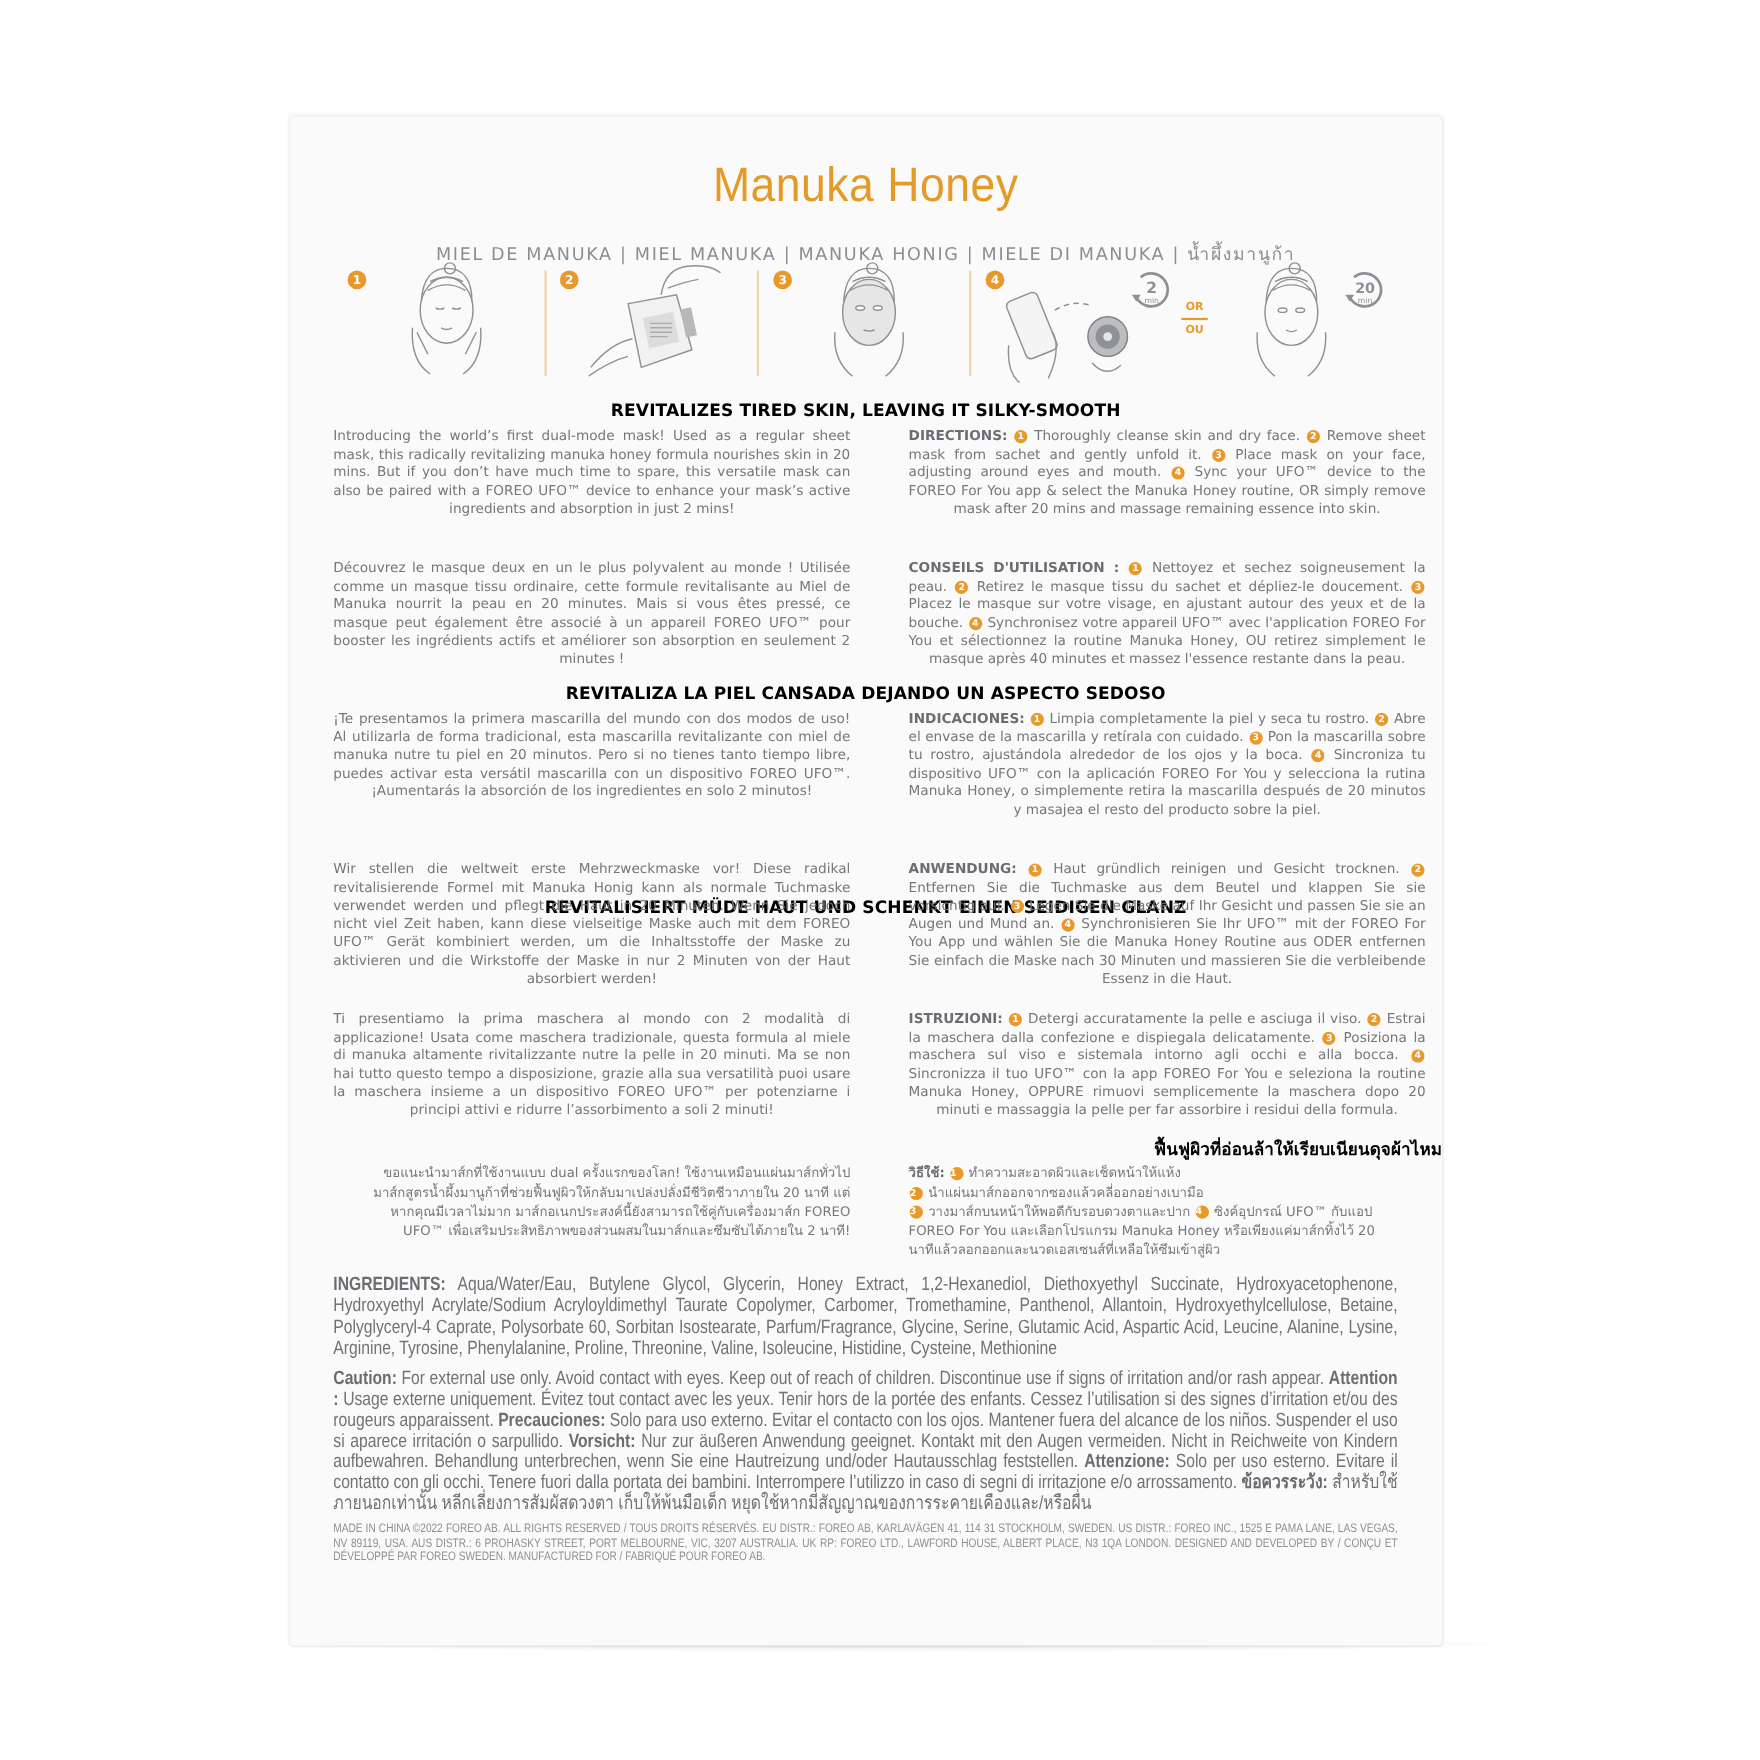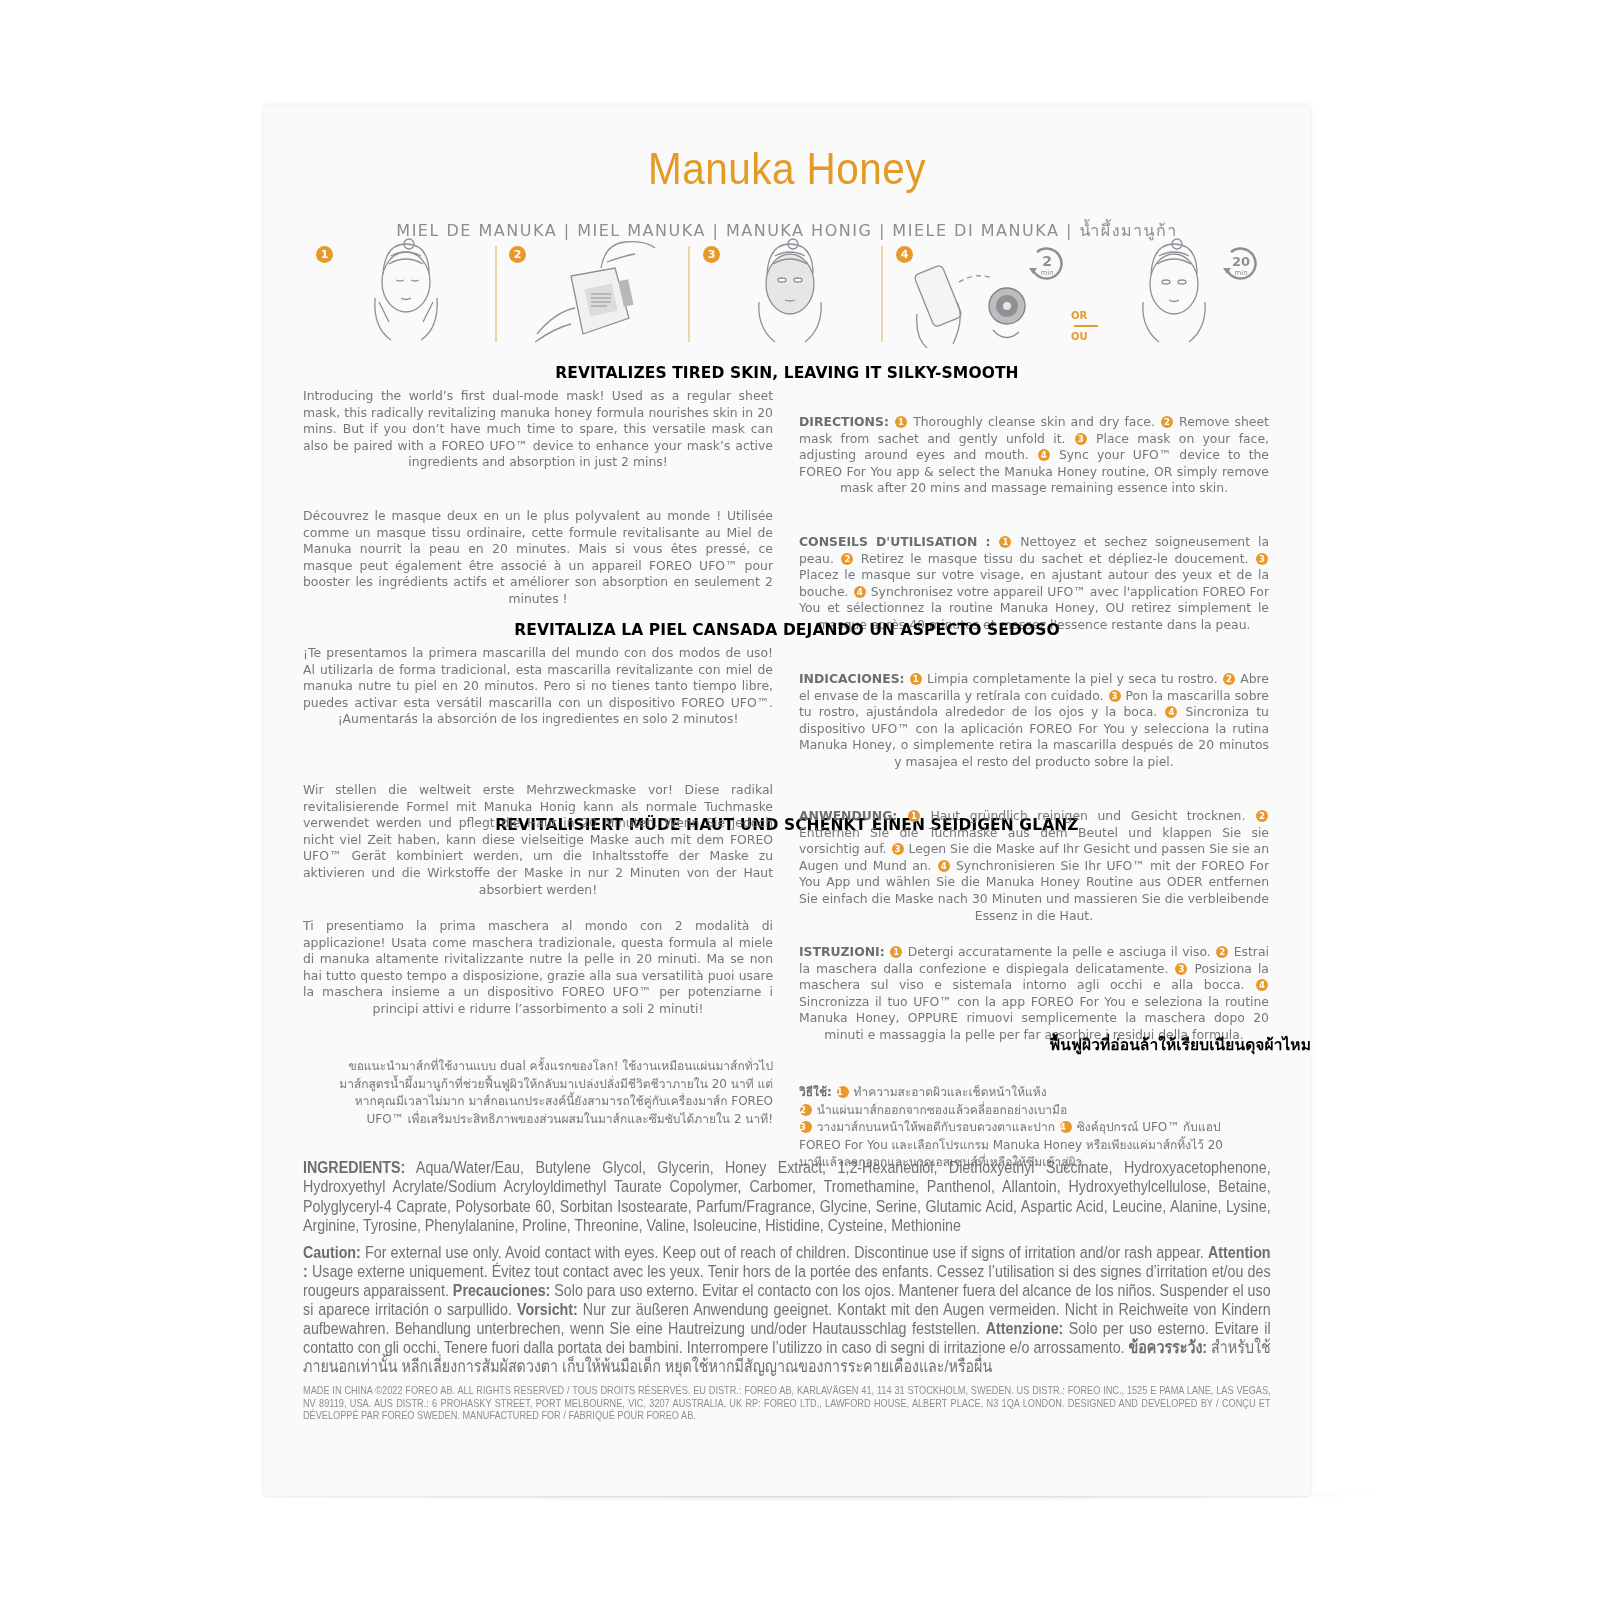--- a/index.html
+++ b/index.html
@@ -27,34 +27,34 @@
     font-weight:400;
     margin-top:16px;
   }
   .step-badge {
     position:absolute; width:17px; height:17px; border-radius:50%; background:#e8992b;
     color:#fff; font-size:11px; font-weight:bold; text-align:center; line-height:17px;
     font-family:"DejaVu Sans", sans-serif;
   }
   .step-divider { position:absolute; top:140px; width:2px; height:96px; background:#edd3a9; }
   .illus { position:absolute; }
-  .or-box { position:absolute; left:808px; top:168px; width:30px; text-align:left; color:#e8992b; font-size:10px; font-weight:bold;margin-top:36px; }
+  .or-box { position:absolute; left:808px; top:168px; width:30px; text-align:center; color:#e8992b; font-size:10px; font-weight:bold; }
   .or-box .line { height:2px; background:#e8992b; margin:4px 3px; }
   .timer { position:absolute; }
   
   .sec-head {
     position:absolute; left:0; right:0; text-align:center; color:#000000;
     font-family:"DejaVu Sans", sans-serif; font-weight:bold; font-size:15.5px; letter-spacing:0.1px;
   }
   .col {
     position:absolute; font-family:"DejaVu Sans", sans-serif; font-size:12.4px; line-height:16.6px;
     color:#74777b; text-align:justify; text-align-last:center;
   }
   .col.left { left:40px; width:470px; }
-  .col.right { left:536px; width:470px;margin-top:26px; }
+  .col.right { left:563px; width:470px; }
   .col b.lbl { color:#6a6d72; font-weight:bold; }
   .num {
     display:inline-block; width:12px; height:12px; border-radius:50%; background:#e8992b; color:#fff;
     font-size:8.5px; font-weight:bold; line-height:12px; text-align:center; vertical-align:1px; margin:0 1px;
   }
   .col.thai { font-size:12px; line-height:17.5px; text-align:left; text-align-last:left; }
   .col.thai.left { text-align:right; text-align-last:right; left:60px; width:450px; }
   .ingredients {
     position:absolute; left:40px; width:968px; top:1052px;
     font-family:"Liberation Sans", sans-serif; font-size:17.4px; line-height:19.3px; color:#6f7276;

